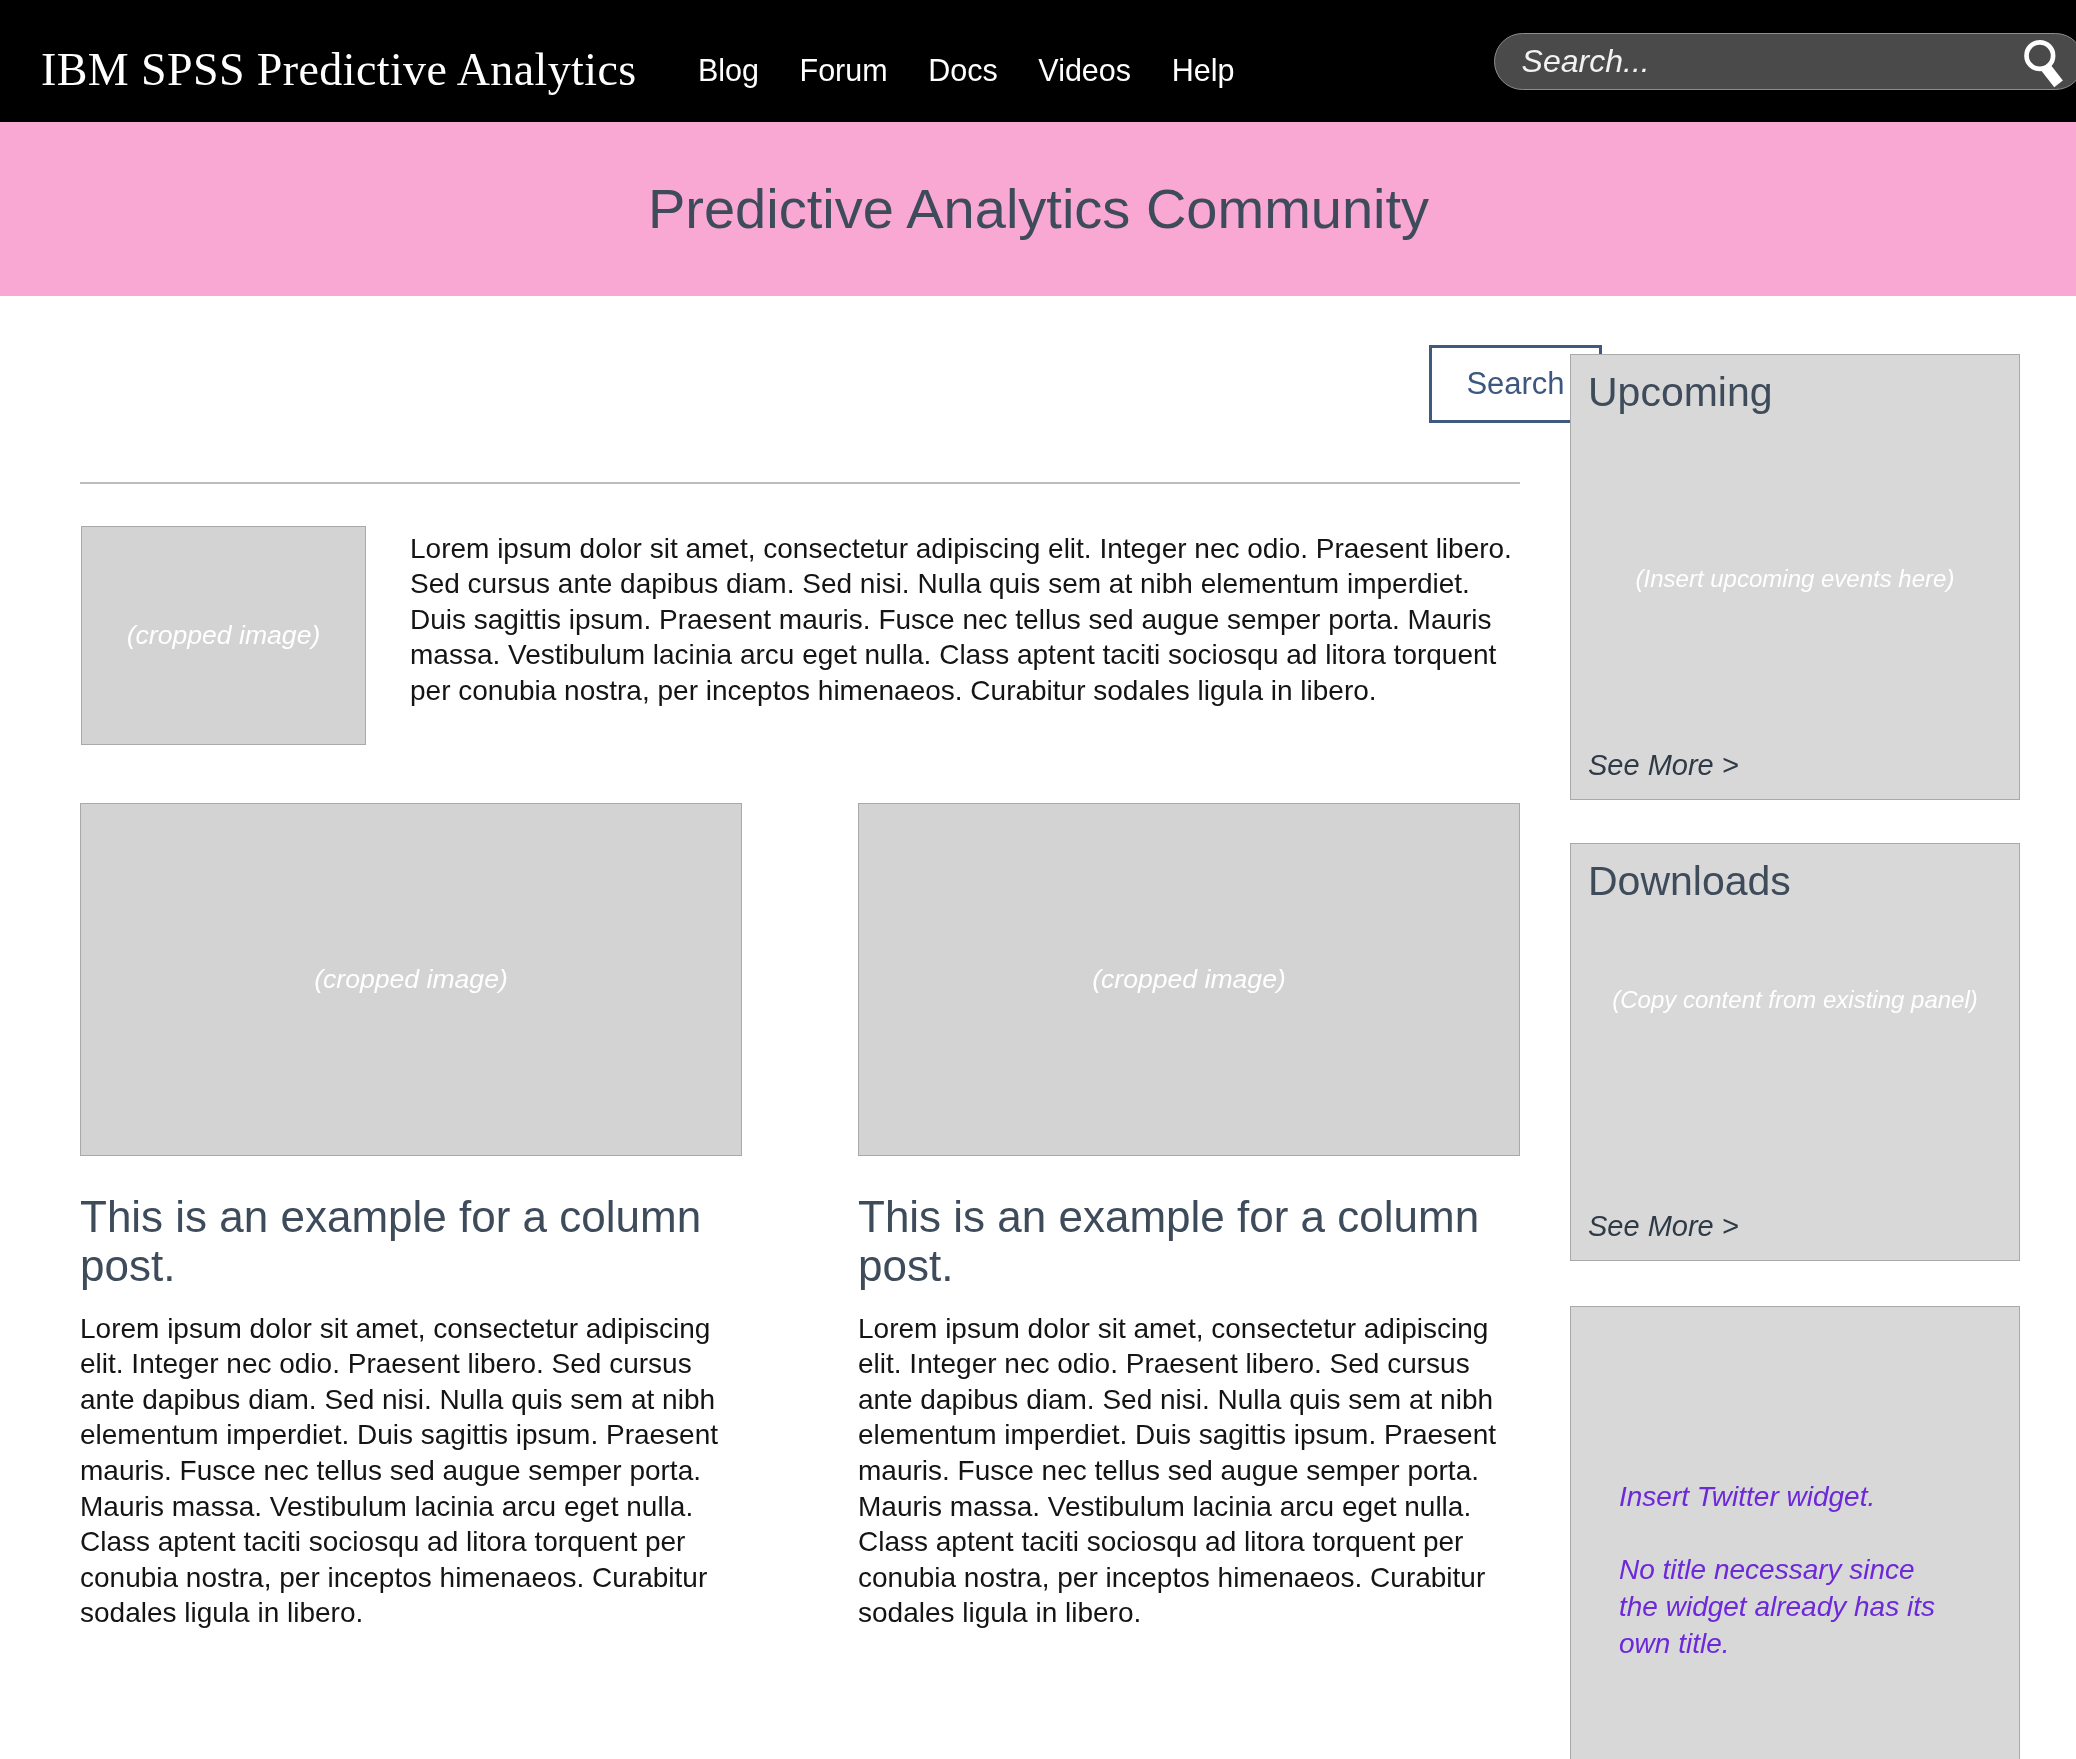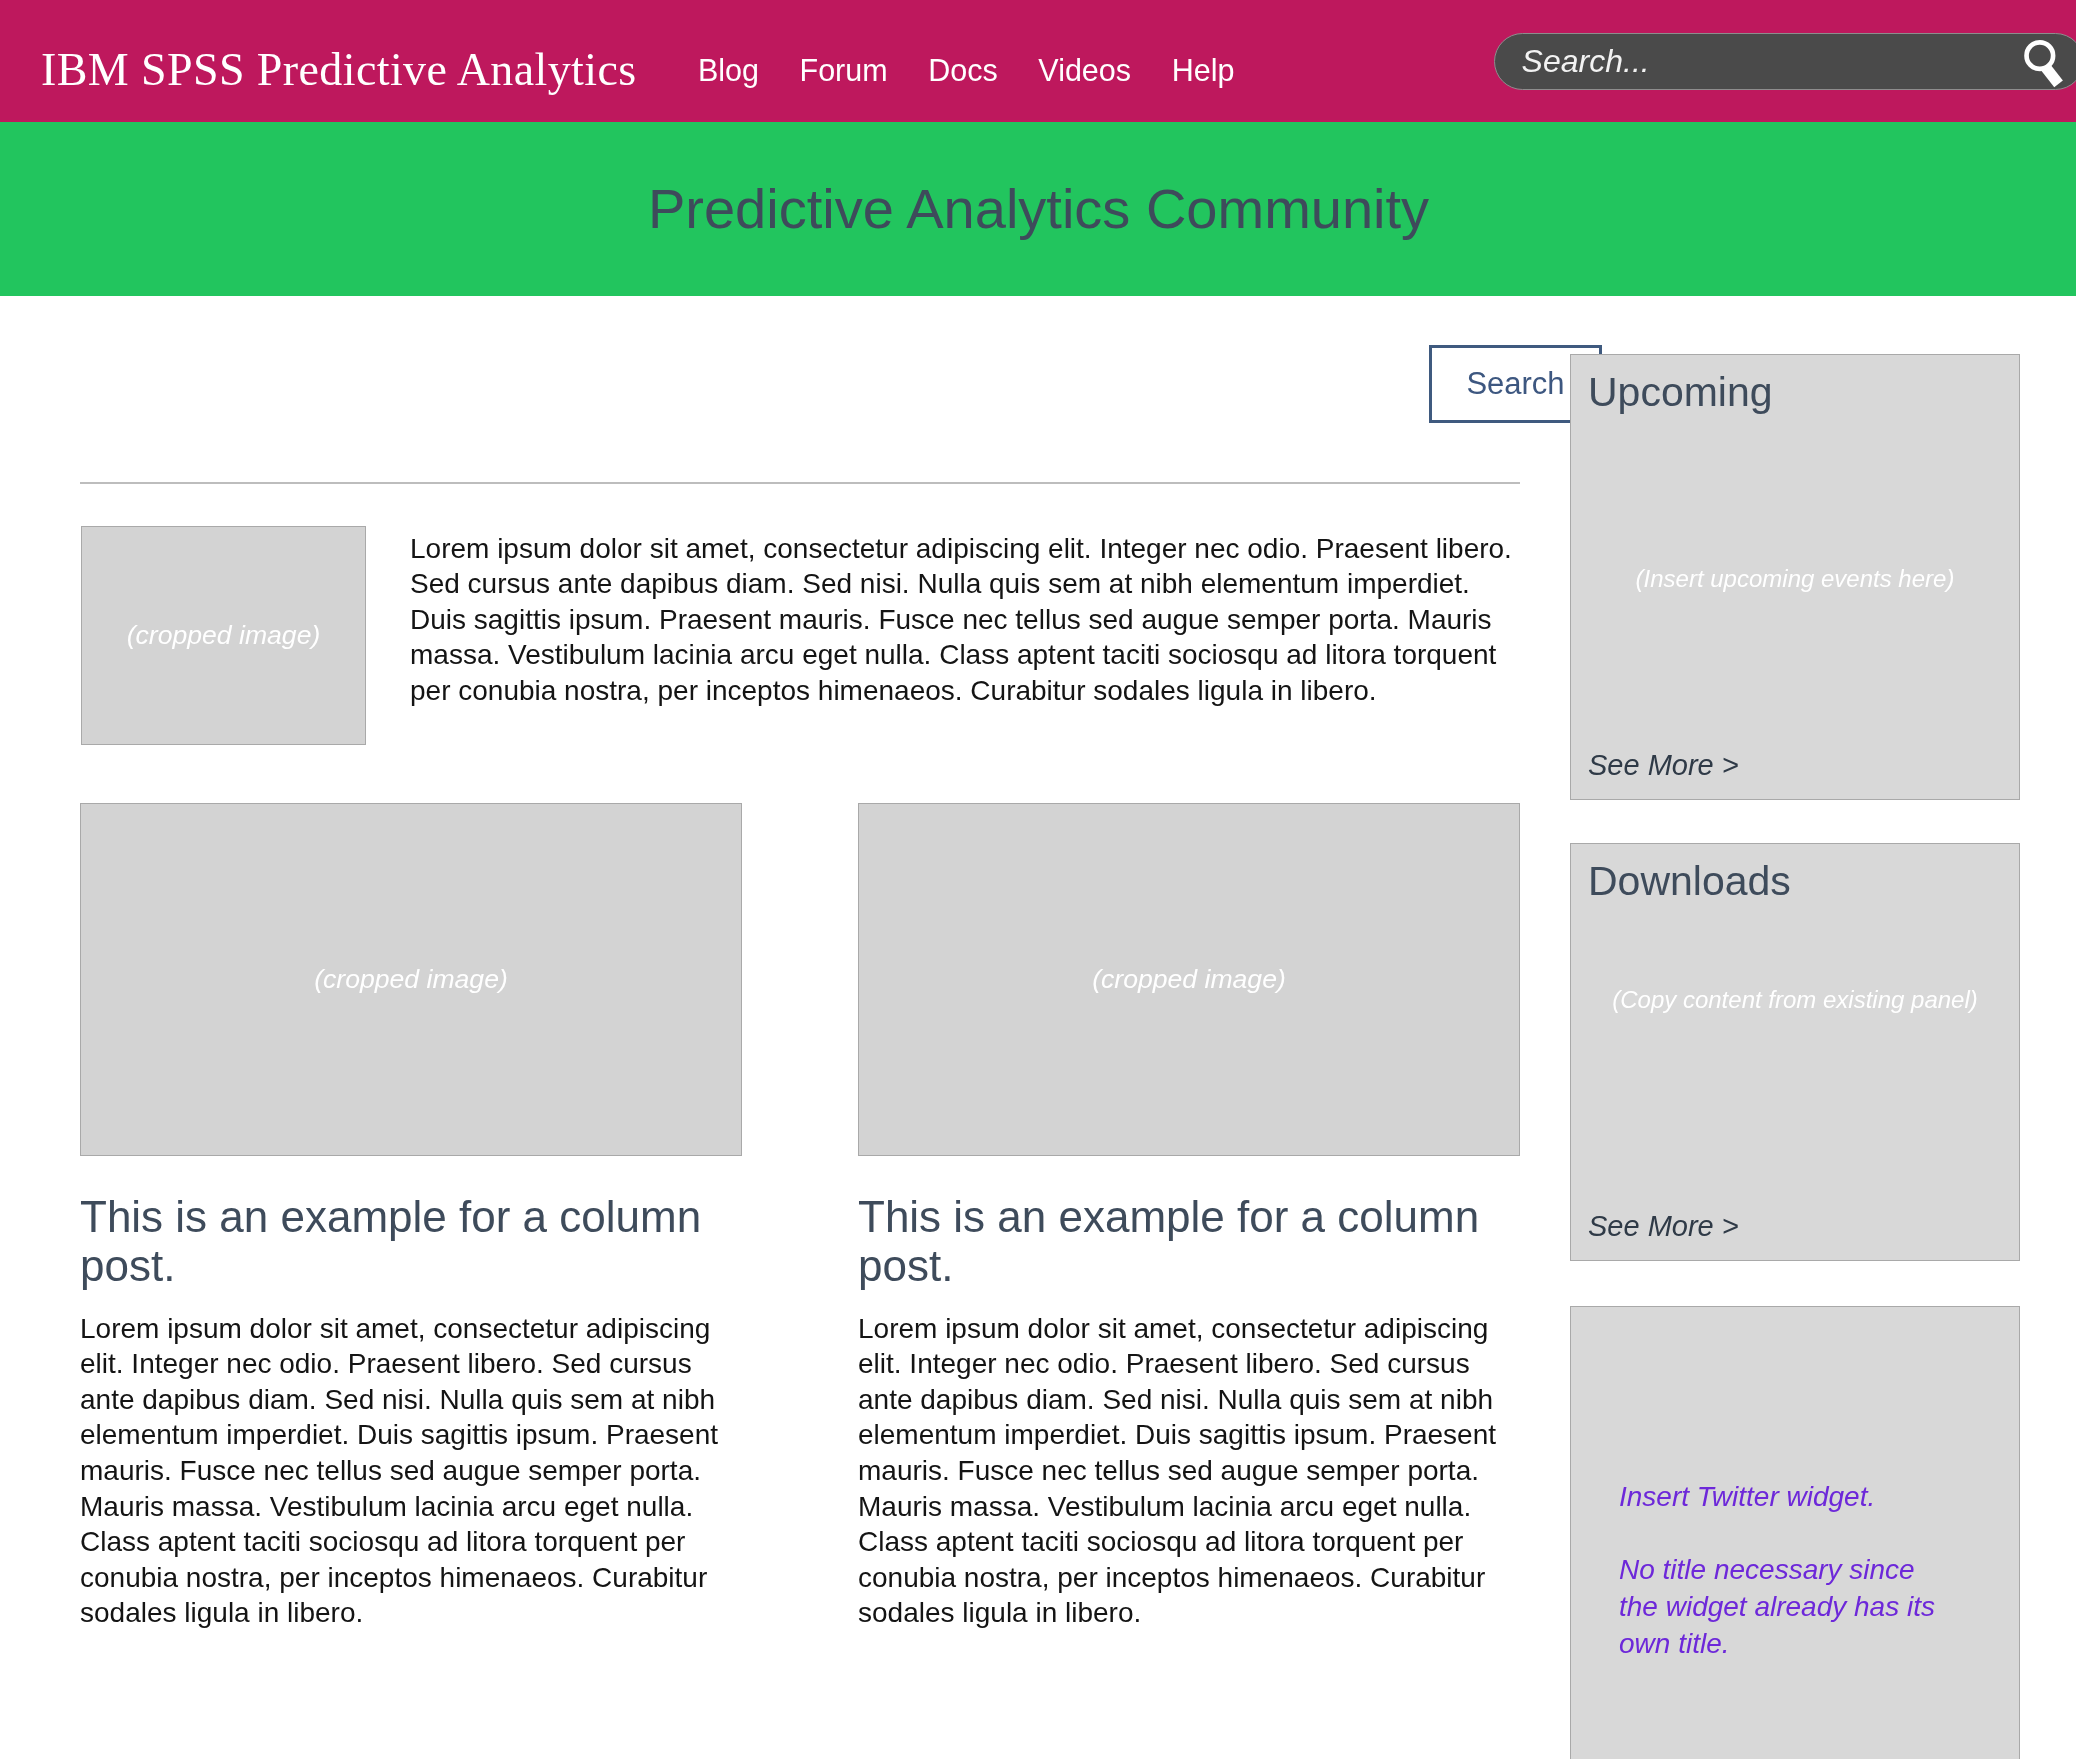--- a/index.html
+++ b/index.html
@@ -15,21 +15,21 @@
     color: #111;
     position: relative;
   }
 
   
   .topbar {
     position: absolute;
     left: 0; top: 0;
     width: 2077px;
     height: 140px;
-    background: #be185d;
+    background: #000000;
     display: flex;
     align-items: center;
   }
   .brand {
     margin-left: 41px;
     font-family: "Liberation Serif", serif;
     font-size: 46px;
     line-height: 1;
     color: #ffffff;
     letter-spacing: 0.4px;
@@ -83,21 +83,21 @@
     margin-right: 11px;
     flex: 0 0 auto;
   }
 
   
   .banner {
     position: absolute;
     left: 0; top: 122px;
     width: 2077px;
     height: 174px;
-    background: #22c55e;
+    background: #f9a8d4;
     display: flex;
     align-items: center;
     justify-content: center;
   }
   .banner-title {
     color: #3e4b5b;
     font-size: 56px;
     line-height: 1;
     white-space: nowrap;
   }

